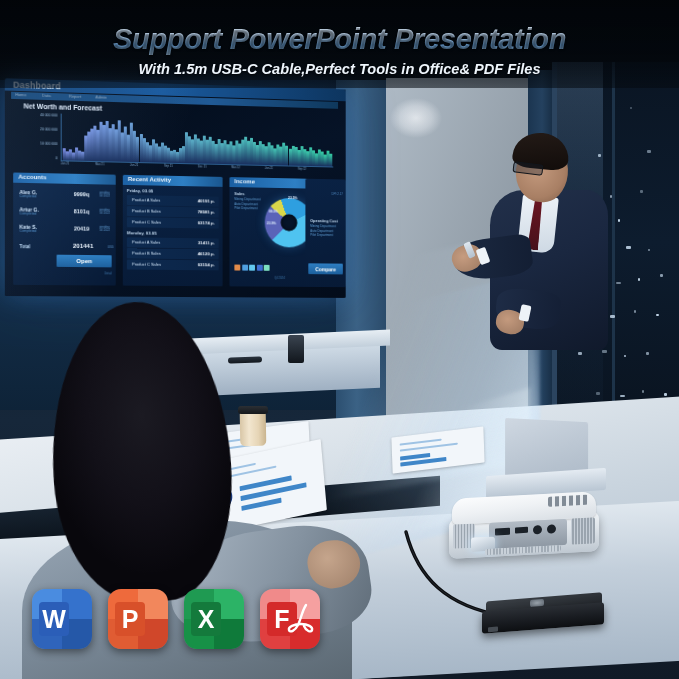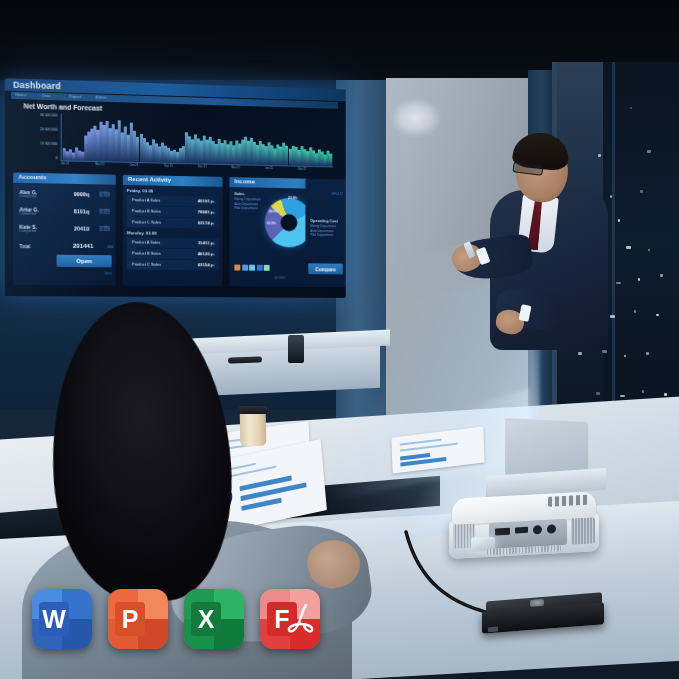--- a/index.html
+++ b/index.html
@@ -693,14 +693,18 @@
       <div class="q" style="left:50%;top:0;background:#f5a0a0"></div>
       <div class="q" style="left:0;top:50%;background:#e04040"></div>
       <div class="q" style="left:50%;top:50%;background:#d82c2c"></div>
       <div class="tile" style="background:#d42a2a">F</div>
       <svg class="pdf-swirl" viewBox="0 0 30 33">
            <path d="M20 2 C16 8,15 16,12 22 C9 28,4 30,3 27 C2 24,8 21,15 21 C22 21,27 24,26 27 C25 30,20 28,18 23" fill="none" stroke="#ffffff" stroke-width="2.4" stroke-linecap="round"></path>
          </svg>
     </div>
     </div>
 
+  <div class="hdr">
+    <div class="headline">Support PowerPoint Presentation</div>
+    <div class="subhead">With 1.5m USB-C Cable,Perfect Tools in Office&amp; PDF Files</div>
+  </div>
 
 </div>
 
 </body></html>

